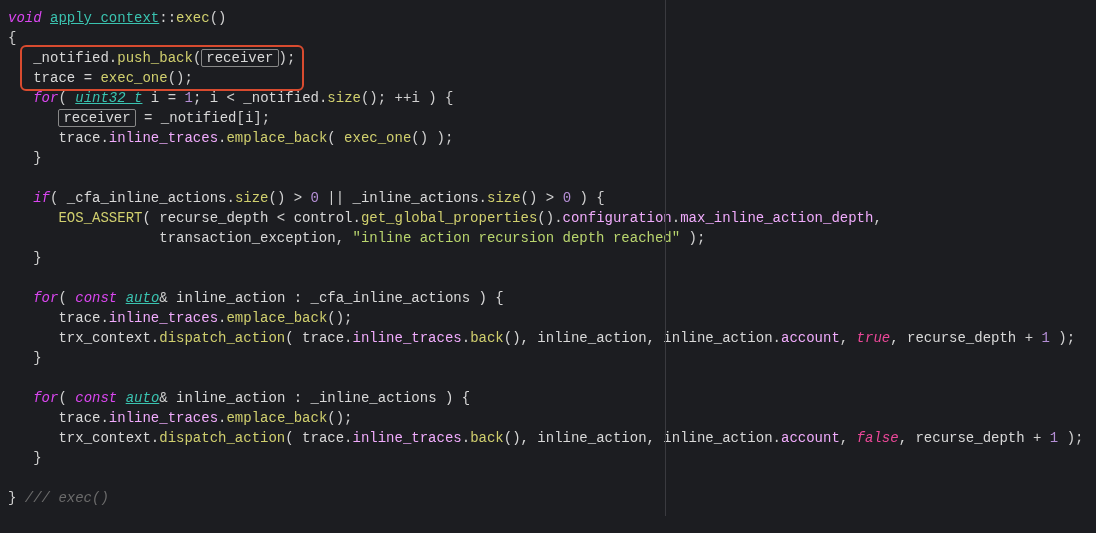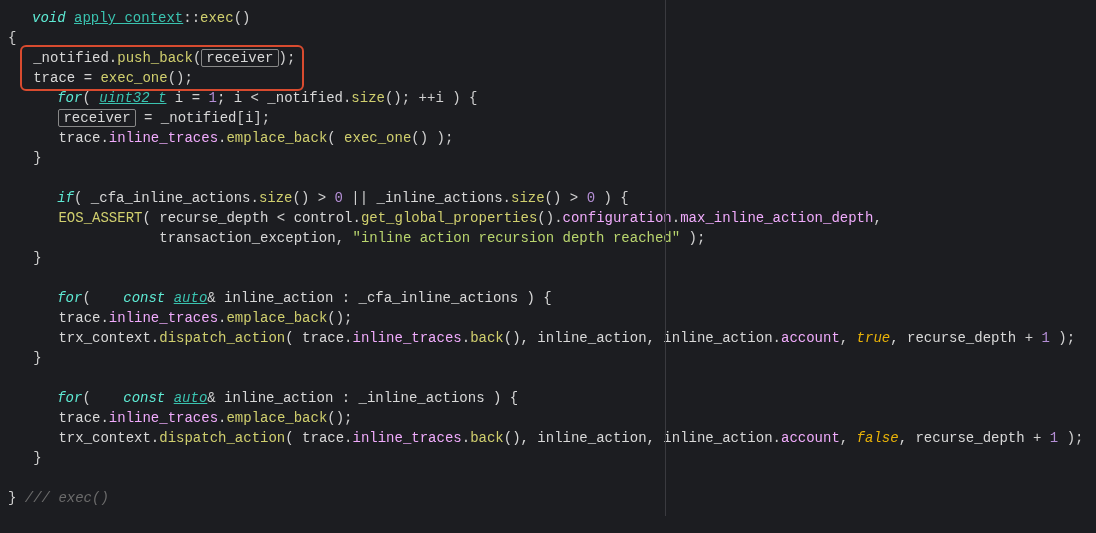--- a/index.html
+++ b/index.html
@@ -15,28 +15,28 @@
   }
   .editor {
     padding: 8px 8px;
     position: relative;
     color: #c7c7c7;
     white-space: pre;
   }
   .line {
     height: 20px;
   }
-  .kw-blue   { color: #5eead4; font-style: italic; margin-left: 24px; }
+  .kw-blue   { color: #d946ef; font-style: italic; }
   .kw-teal   { color: #3ac3b0; text-decoration: underline; }
   .kw-yellow { color: #d0cf6e; }
   .ident     { color: #d8d8d8; }
   .member    { color: #f0abfc; }
   .op        { color: #d0d0d0; }
   .num       { color: #b58fd6; }
-  .bool      { color: #eab308; font-style: italic; }
+  .bool      { color: #ec4899; font-style: italic; }
   .string    { color: #b9d56e; }
   .comment   { color: #6b6b6b; font-style: italic; margin-top: 31px; }
   .boxed {
     border: 1px solid #888;
     border-radius: 2px;
     padding: 0 4px;
   }
   .highlight-box {
     position: absolute;
     border: 2px solid #d94b2f;

